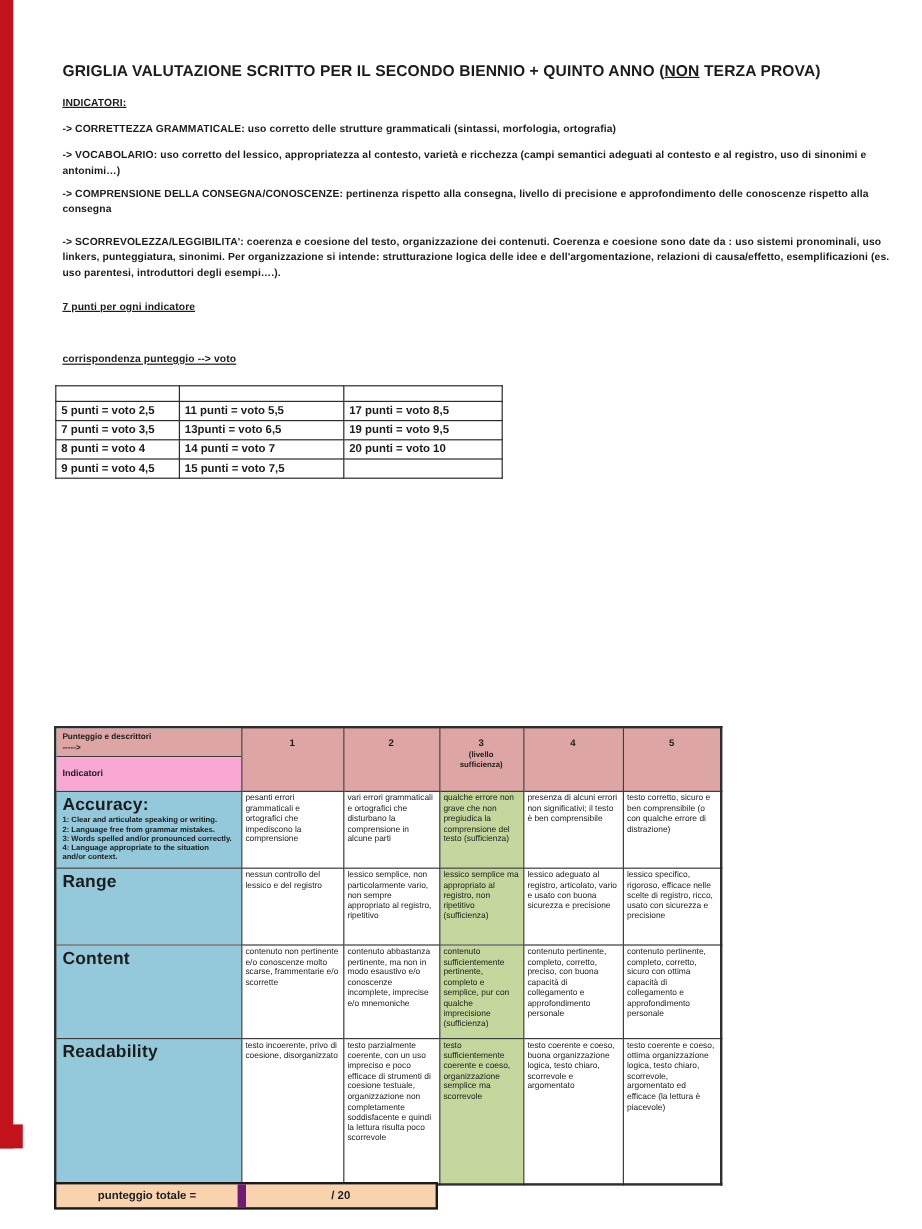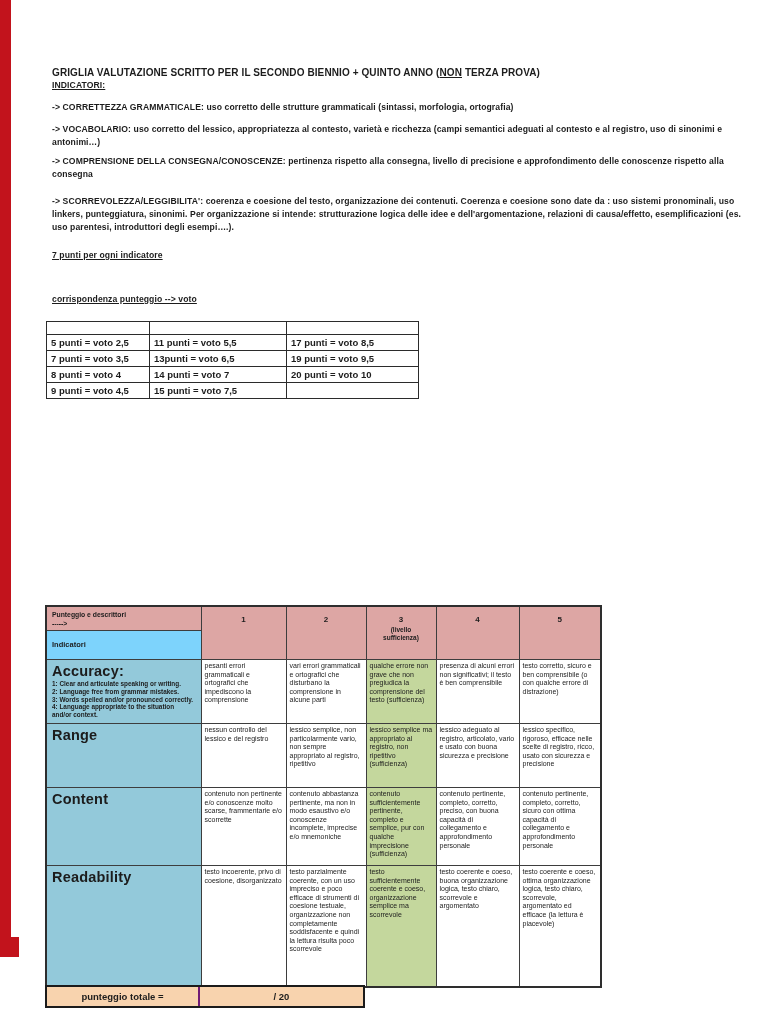--- a/index.html
+++ b/index.html
@@ -3,21 +3,21 @@
 <meta charset="utf-8">
 <style>
   html,body{margin:0;padding:0;}
   body{width:768px;height:1024px;position:relative;background:#ffffff;overflow:hidden;
        font-family:"Liberation Sans",sans-serif;color:#1c1c1c;}
   .red-bar{position:absolute;left:0;top:0;width:11px;height:957px;background:#c2131c;}
   .red-bar-foot{position:absolute;left:0;top:937px;width:19px;height:20px;background:#c2131c;}
   .para{position:absolute;left:52px;width:690px;font-size:8.6px;line-height:13px;font-weight:700;
         letter-spacing:0.1px;}
   .u{text-decoration:underline;text-underline-offset:1px;}
-  .title{top:52px;font-size:10px;margin-top:14px;}
+  .title{top:52px;font-size:13px;}
   .h-ind{top:79px;}
   .b1{top:101px;}
   .b2{top:123px;}
   .b3{top:155px;}
   .b4{top:195px;}
   .seven{top:249px;}
   .corr{top:293px;}
 
   
   table.score{position:absolute;left:46px;top:321px;border-collapse:collapse;table-layout:fixed;
@@ -29,33 +29,33 @@
 
   
   table.rubric{position:absolute;left:45px;top:605px;border-collapse:collapse;table-layout:fixed;
                width:555px;border:2px solid #2e2e2e;}
   table.rubric td{border:1px solid #3d3d3d;vertical-align:top;overflow:hidden;}
   td.lvl{background:#DDA6A4;text-align:center;font-size:8px;font-weight:700;padding-top:8px;}
   .suff{font-size:6.5px;line-height:8px;font-weight:700;white-space:pre-line;margin-top:2px;}
   td.corner{padding:0;vertical-align:top;}
   .corner-top{background:#DDA6A4;height:24px;border-bottom:1px solid #3d3d3d;box-sizing:border-box;
               font-size:6.8px;line-height:9px;font-weight:700;padding:3px 0 0 5px;white-space:pre-line;}
-  .corner-bottom{background:#7dd3fc;height:28px;box-sizing:border-box;font-size:7.5px;
+  .corner-bottom{background:#f9a8d4;height:28px;box-sizing:border-box;font-size:7.5px;
                  font-weight:700;padding:9px 0 0 5px;}
   td.ind{background:#93C9DA;padding:3px 5px;vertical-align:middle;}
   td.ind.top{vertical-align:top;margin-top:36px;}
   .ind-title{font-size:14.5px;font-weight:700;letter-spacing:0.2px;}
   .ind-sub{font-size:6.4px;line-height:7.8px;font-weight:700;white-space:pre-line;margin-top:1px;}
   td.cell{background:#ffffff;padding:2px 3px;font-size:7px;line-height:8.6px;font-weight:400;}
   td.cell.green{background:#C4D79D;}
 
   
   .total{position:absolute;left:45px;top:985px;width:316px;height:19px;display:flex;
          border:2px solid #1b1b1b;background:#F8D3AE;}
-  .total .t-label{width:151px;border-right:2px solid #701a75;display:flex;align-items:center;
+  .total .t-label{width:151px;border-right:7px solid #701a75;display:flex;align-items:center;
                   justify-content:center;font-size:9.5px;font-weight:700;}
   .total .t-value{flex:1;display:flex;align-items:center;justify-content:center;
                   font-size:9.5px;font-weight:700;}
 </style>
 </head>
 <body>
 
 <div class="red-bar"></div>
 <div class="red-bar-foot"></div>
 

